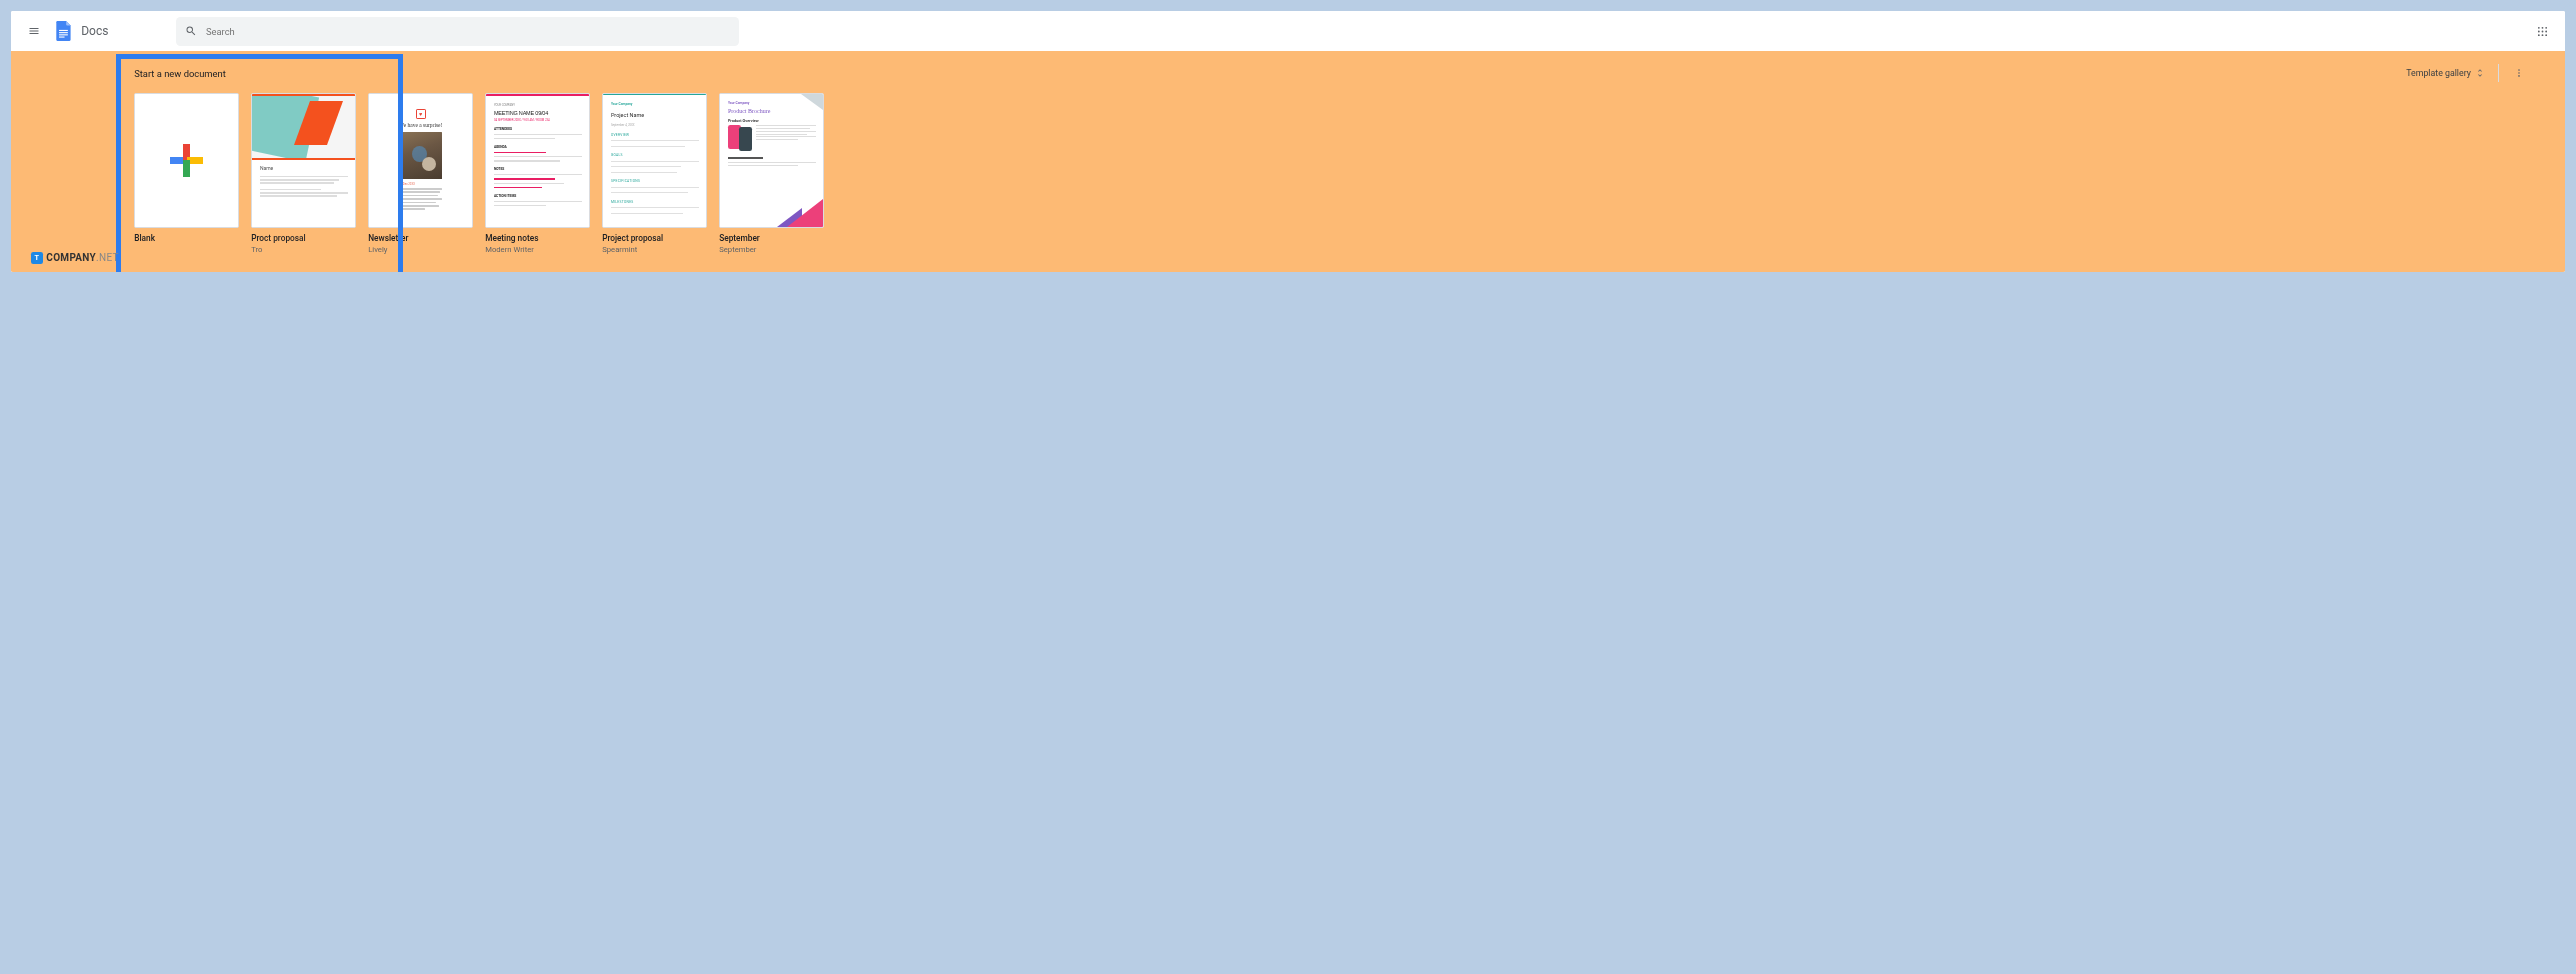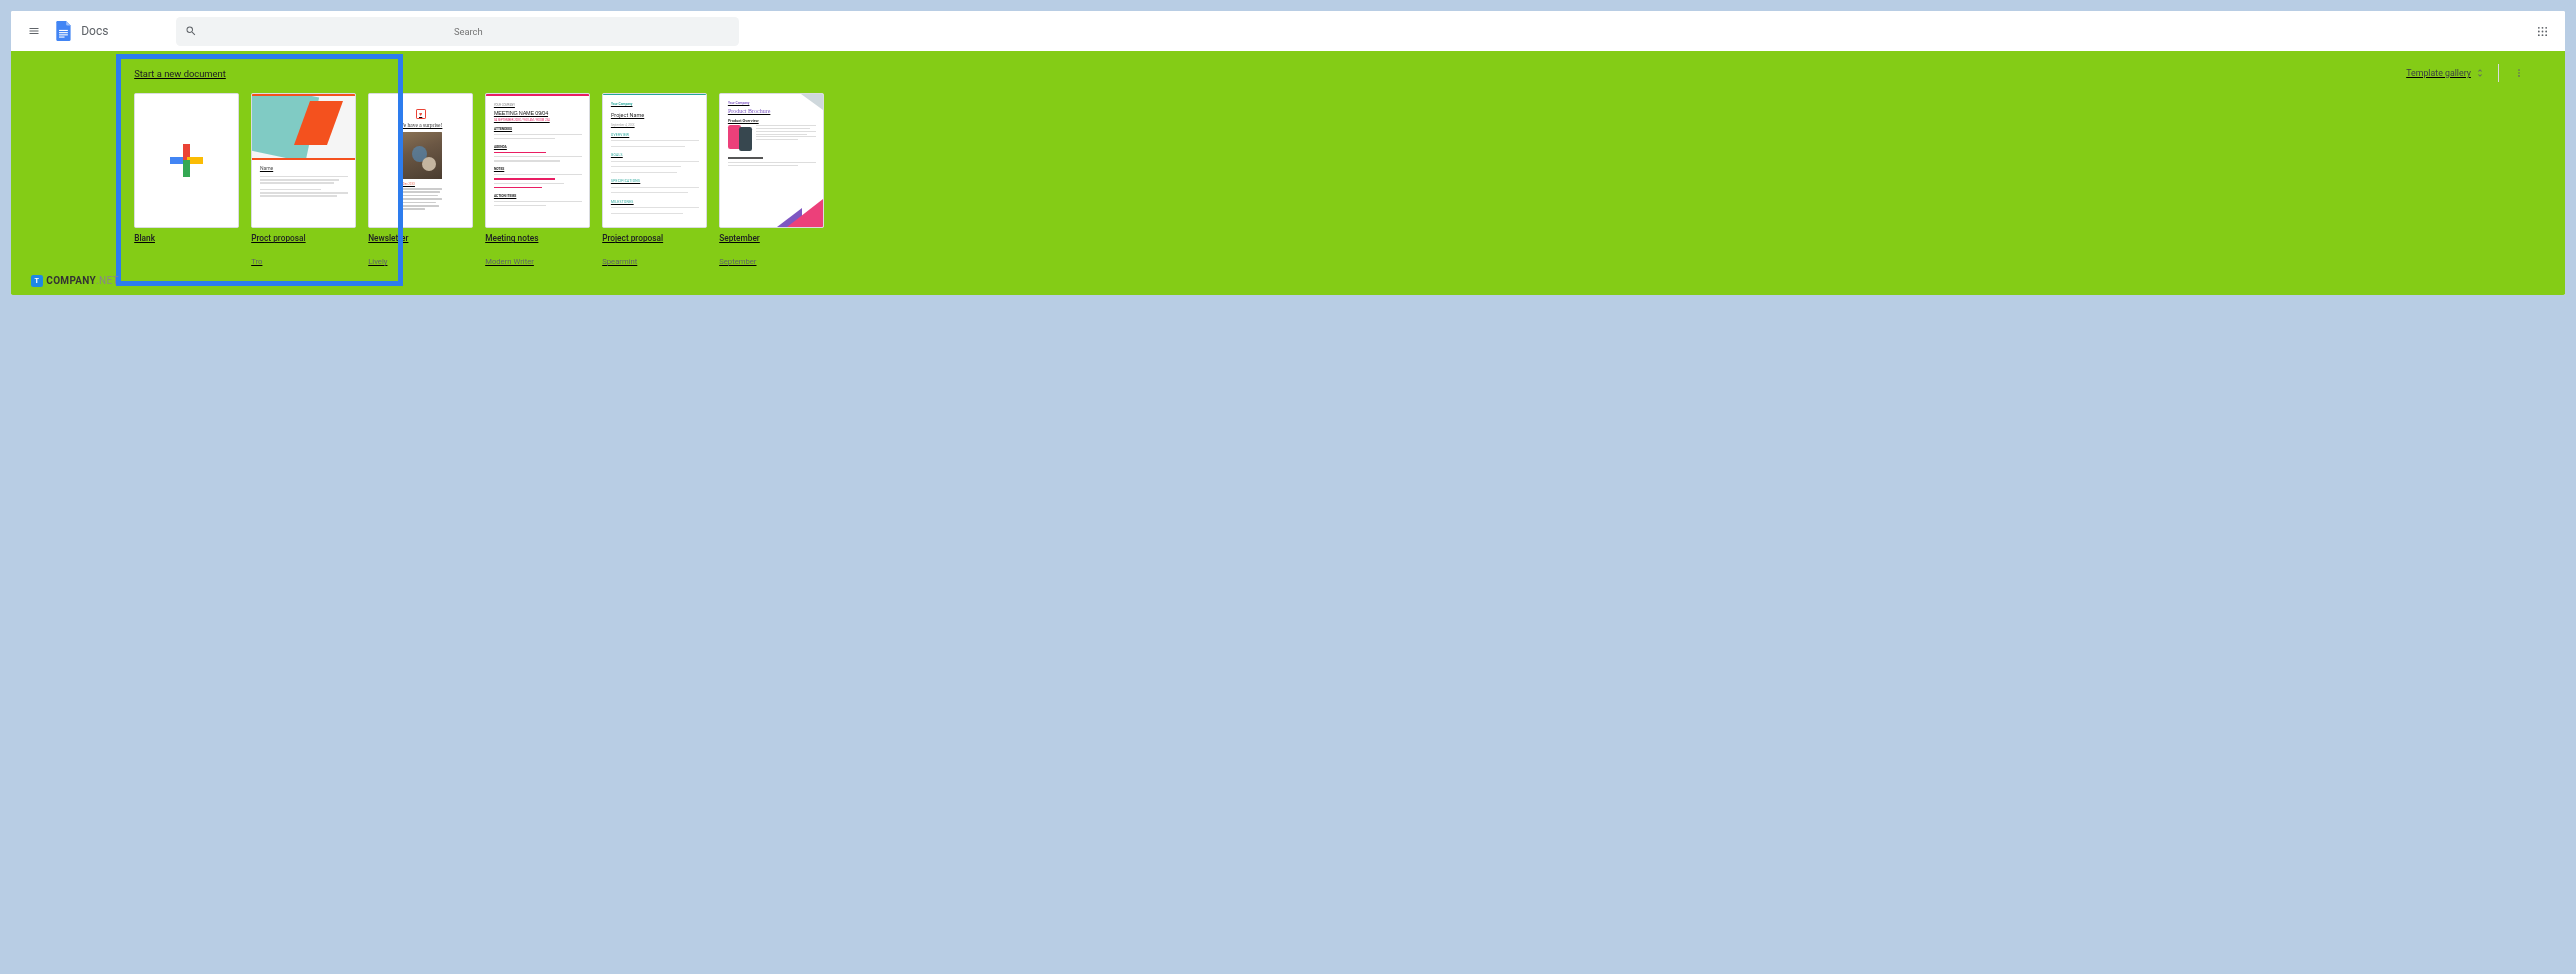--- a/index.html
+++ b/index.html
@@ -9,40 +9,40 @@
   
   .header { display: flex; align-items: center; padding: 5.5px 11px; background: #fff; }
   .hamburger { width: 24px; height: 24px; display: flex; align-items: center; justify-content: center; color: #5f6368; cursor: pointer; }
   .hamburger svg { width: 12px; height: 12px; fill: #5f6368; }
   .app-logo { width: 22px; height: 22px; display: flex; align-items: center; justify-content: center; margin: 0 6.6px; }
   .app-logo svg { width: 22px; height: 22px; }
   .app-title { font-size: 12px; color: #5f6368; font-weight: 400; margin-right: 68px; }
   
   .search-bar { flex: 1; max-width: 563px; background: #f1f3f4; border-radius: 4.4px; display: flex; align-items: center; padding: 5.5px 8.8px; height: 29px; }
   .search-bar svg { width: 12px; height: 12px; fill: #5f6368; margin-right: 8.8px; }
-  .search-bar input { border: none; background: transparent; font-size: 9.4px; color: #5f6368; outline: none; flex: 1; text-align: center; }
+  .search-bar input { border: none; background: transparent; font-size: 9.4px; color: #5f6368; outline: none; flex: 1; }
   
   .apps-grid { margin-left: auto; width: 24px; height: 24px; display: flex; align-items: center; justify-content: center; cursor: pointer; }
   .apps-grid svg { width: 11px; height: 11px; fill: #5f6368; }
   
   
-  .template-section { background: #84cc16; padding: 11px 22px 29px 110px; position: relative; text-decoration: underline; }
+  .template-section { background: #fdba74; padding: 11px 22px 18px 110px; position: relative; }
   .template-header { display: flex; align-items: center; justify-content: space-between; margin-bottom: 8.8px; padding: 0 13.2px; }
   .section-title-box { font-size: 9.4px; color: #202124; font-weight: 400; padding: 3.3px 0; }
   .template-actions { display: flex; align-items: center; gap: 4.4px; }
   .gallery-btn { display: flex; align-items: center; gap: 4.4px; font-size: 8.8px; color: #3c4043; cursor: pointer; padding: 4.4px; }
   .gallery-btn svg { width: 10px; height: 10px; fill: #5f6368; }
   .divider { width: 0.6px; height: 17.7px; background: #dadce0; margin: 0 4.4px; }
   .more-btn { width: 22px; height: 22px; display: flex; align-items: center; justify-content: center; cursor: pointer; }
   .more-btn svg { width: 10px; height: 10px; fill: #5f6368; }
   
   .template-row { display: flex; gap: 12px; padding: 0 13.2px; }
   .template-card { width: 105px; cursor: pointer; }
   .template-thumb { width: 105px; height: 135px; background: #fff; border: 0.6px solid #dadce0; border-radius: 1.7px; overflow: hidden; margin-bottom: 5.5px; display: flex; align-items: center; justify-content: center; position: relative; }
-  .template-name { font-size: 8.3px; color: #202124; font-weight: 500; margin-bottom: 14px; }
+  .template-name { font-size: 8.3px; color: #202124; font-weight: 500; margin-bottom: 2px; }
   .template-sub { font-size: 7.7px; color: #5f6368; }
   
   
   .plus-icon { position: relative; width: 33px; height: 33px; }
   .plus-v1 { position: absolute; left: 13.2px; top: 0; width: 6.6px; height: 16.6px; background: #ea4335; }
   .plus-h1 { position: absolute; left: 16.6px; top: 13.2px; width: 16.6px; height: 6.6px; background: #fbbc04; }
   .plus-v2 { position: absolute; left: 13.2px; top: 16.6px; width: 6.6px; height: 16.6px; background: #34a853; }
   .plus-h2 { position: absolute; left: 0; top: 13.2px; width: 16.6px; height: 6.6px; background: #4285f4; }
   
   

